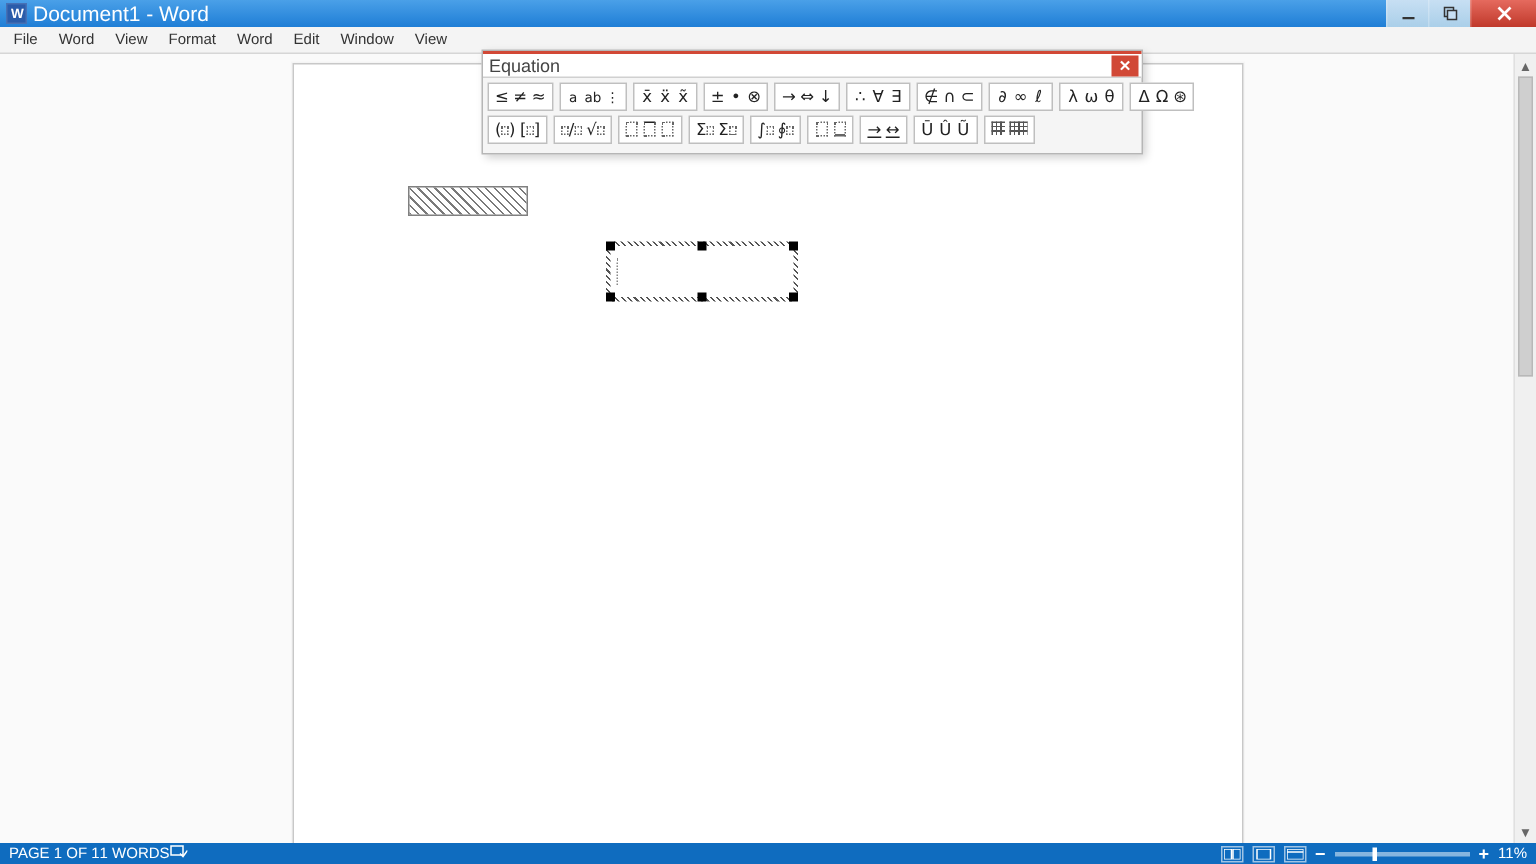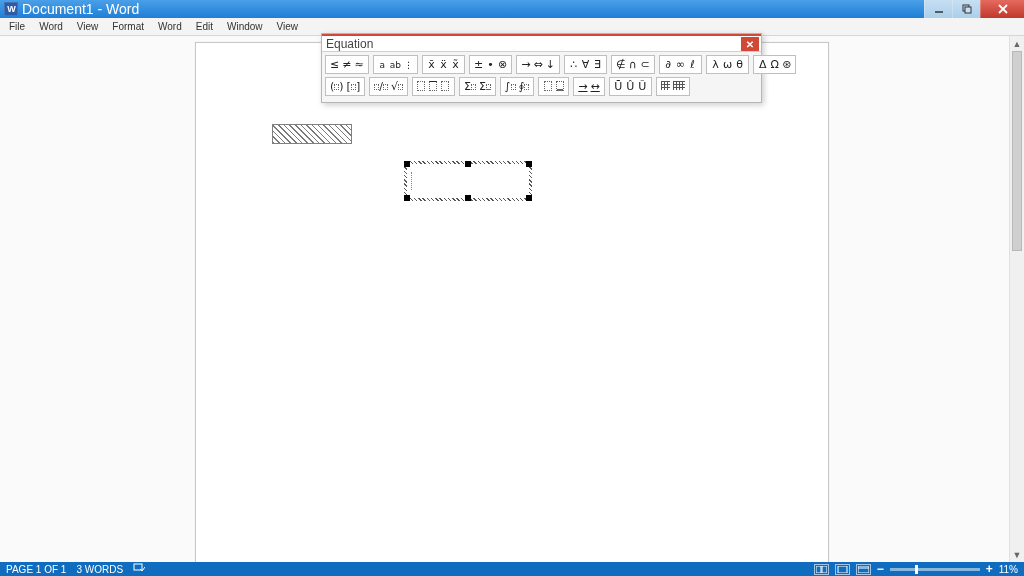--- a/index.html
+++ b/index.html
@@ -158,21 +158,21 @@
   .template-small{width:5px;height:6px;}
 
   
   .statusbar{
     position:absolute;left:0;right:0;bottom:0;height:14px;
     background:#0f6cbf;color:#fff;
     display:flex;align-items:center;
     font-size:10px;
     padding: 0 6px;
   }
-  .status-left{display:flex;gap:10px;align-items:center;}
+  .status-left{display:flex;gap:0;align-items:center;}
   .status-right{margin-left:auto;display:flex;gap:6px;align-items:center;}
   .view-btn{width:15px;height:11px;border:1px solid rgba(255,255,255,.6);display:flex;align-items:center;justify-content:center;}
   .zoom-track{width:90px;height:3px;background:rgba(255,255,255,.5);position:relative;}
   .zoom-thumb{position:absolute;left:25px;top:-3px;width:3px;height:9px;background:#fff;}
   .zoom-sign{font-size:12px;font-weight:bold;}
 </style>
 </head>
 <body>
 
 <div class="titlebar">
@@ -335,21 +335,21 @@
           <span class="glyph"><span style="display:inline-block;width:9px;height:9px;background:repeating-linear-gradient(#555 0 1px,transparent 1px 3px),repeating-linear-gradient(90deg,#555 0 1px,transparent 1px 3px);"></span></span>
           <span class="glyph"><span style="display:inline-block;width:12px;height:9px;background:repeating-linear-gradient(#555 0 1px,transparent 1px 3px),repeating-linear-gradient(90deg,#555 0 1px,transparent 1px 3px);"></span></span>
         </div>
       </div>
   </div>
 </div>
 
 <div class="statusbar">
   <div class="status-left">
     <span>PAGE 1 OF 1</span>
-    <span>3 WORDS</span>
+    <span>1 WORDS</span>
     <span>
       <svg width="12" height="10" viewBox="0 0 12 10">
           <rect x="1" y="1" width="8" height="6" fill="none" stroke="#fff"></rect>
           <path d="M7 6 l2 2 l3 -4" fill="none" stroke="#fff"></path>
         </svg>
     </span>
   </div>
   <div class="status-right">
     <div class="view-btn">
       <svg width="11" height="7" viewBox="0 0 11 7">

